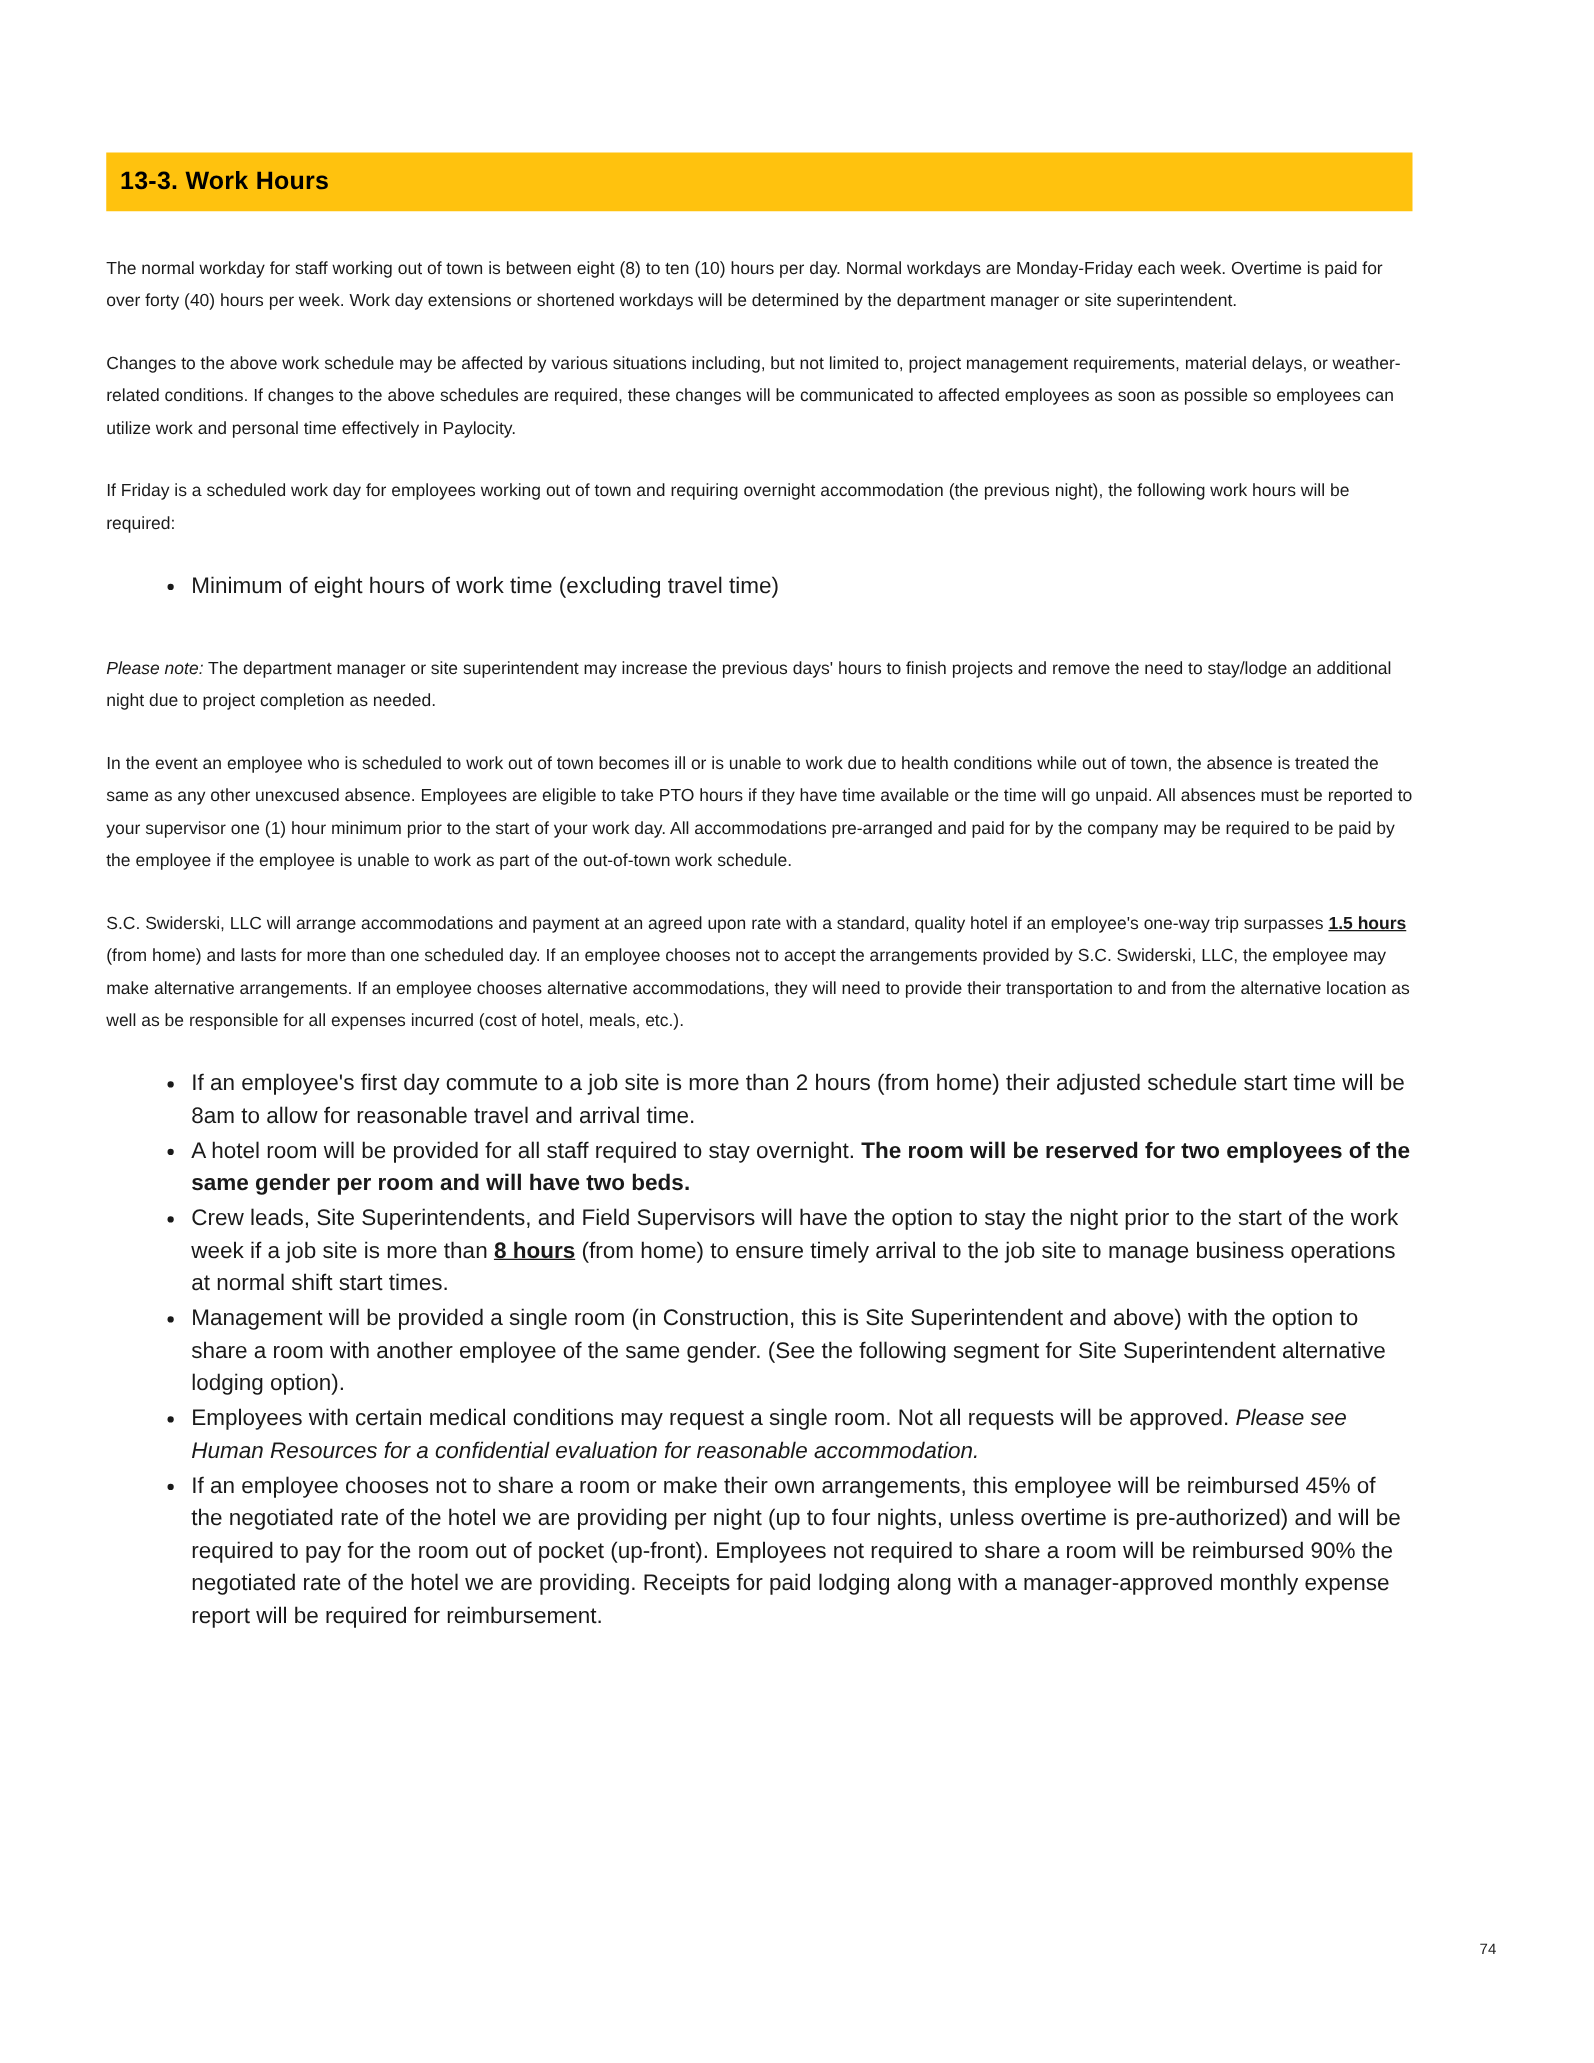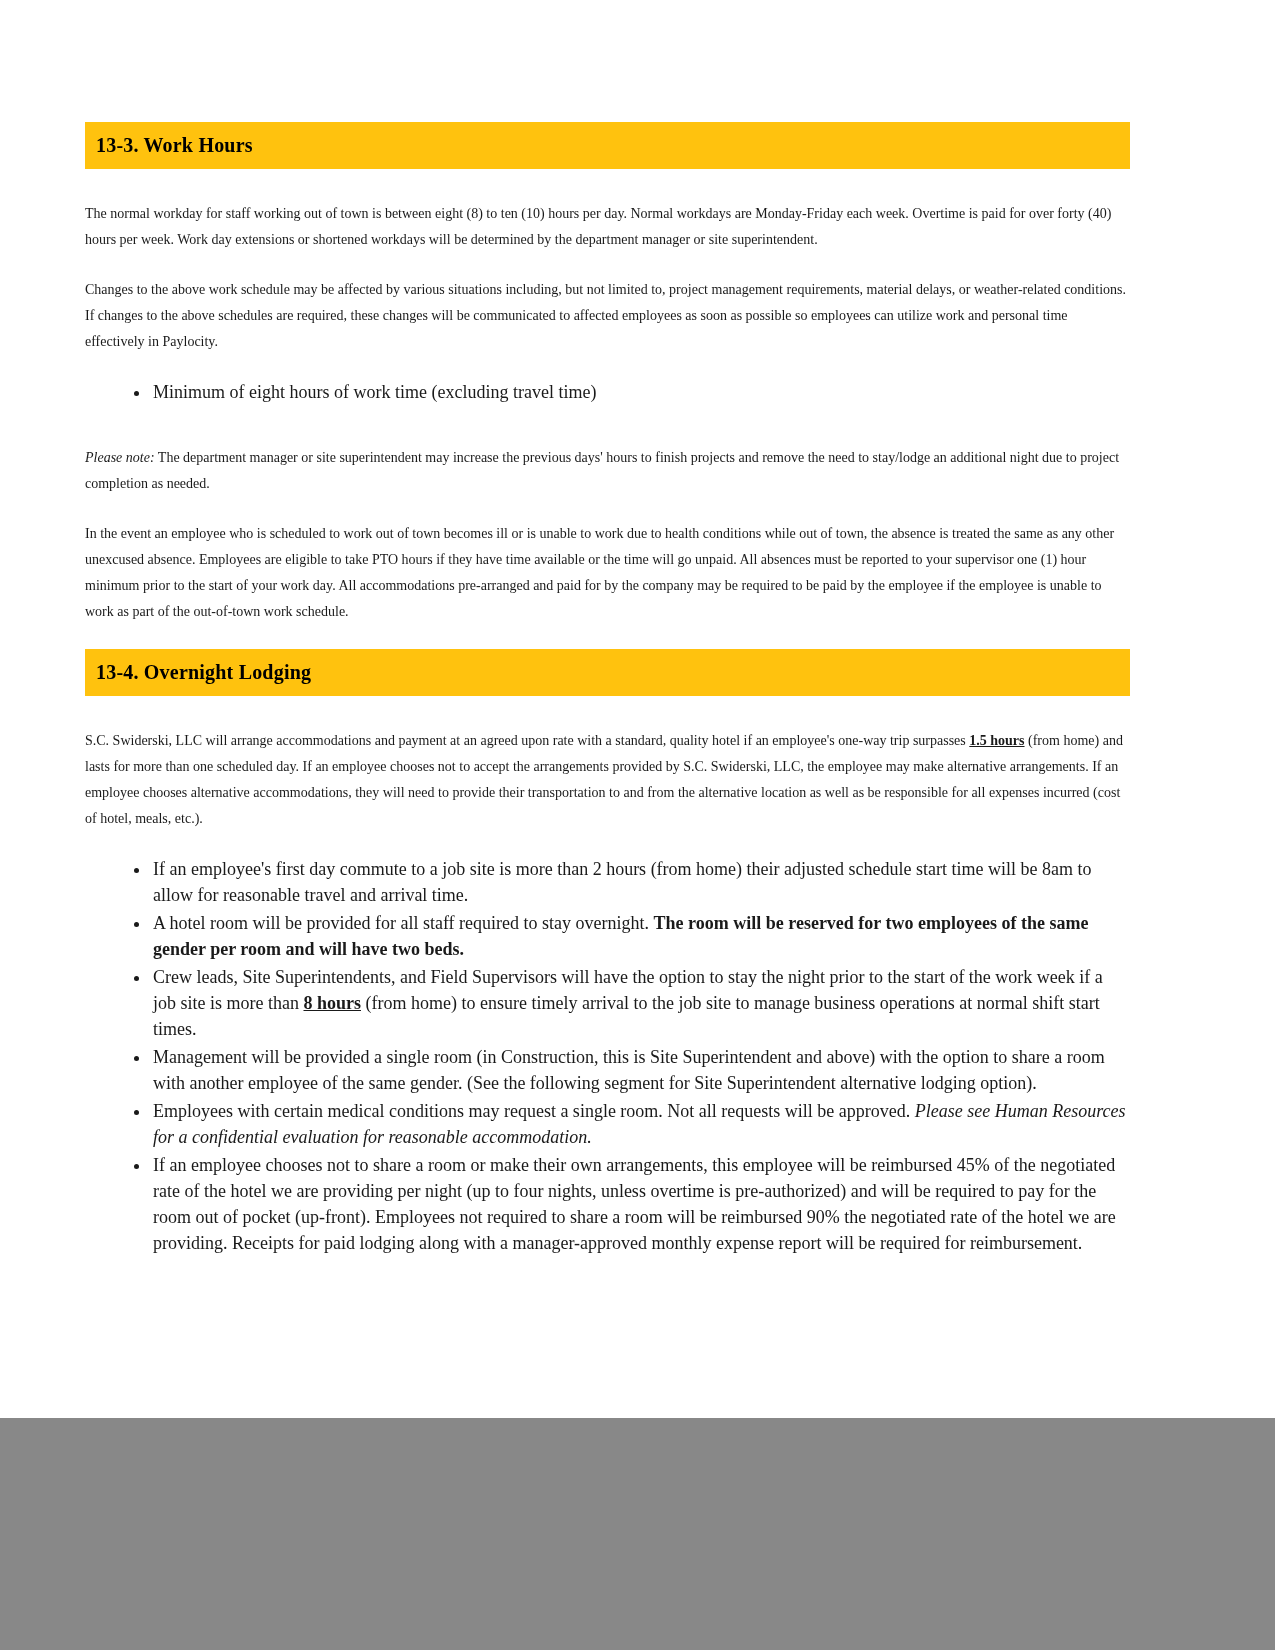--- a/index.html
+++ b/index.html
@@ -4,26 +4,25 @@
 <style>
   :root{
     --bar-color:#FFC20E;
     --text-color:#1A1A1A;
     --page-bg:#FFFFFF;
   }
   html,body{margin:0;padding:0;}
   body{background:#888;font-family:"Liberation Sans","DejaVu Sans",sans-serif;}
   .page{
     position:relative;
-    width:1275px;height:1418px;
+    width:1275px;height:1650px;
     background:var(--page-bg);
     margin:0 auto;
     overflow:hidden;
     color:var(--text-color);
-    font-family:Liberation Serif, serif;
   }
   .content{
     position:absolute;
     left:85px;top:122px;
     width:1045px;
   }
   .section-header{
     background:var(--bar-color);
     height:47px;
     display:flex;
@@ -72,32 +71,30 @@
 <div class="page">
   <div class="content">
 
     <section class="section">
       <div class="section-header">
         <span class="section-title">13-3. Work Hours</span>
       </div>
       <div class="blocks">
           <p class="para"><span class="">The normal workday for staff working out of town is between eight (8) to ten (10) hours per day. Normal workdays are Monday-Friday each week. Overtime is paid for over forty (40) hours per week. Work day extensions or shortened workdays will be determined by the department manager or site superintendent.</span></p>
           <p class="para"><span class="">Changes to the above work schedule may be affected by various situations including, but not limited to, project management requirements, material delays, or weather-related conditions. If changes to the above schedules are required, these changes will be communicated to affected employees as soon as possible so employees can utilize work and personal time effectively in Paylocity.</span></p>
+          <p class="para"><span class="">If Friday is a scheduled work day for employees working out of town and requiring overnight accommodation (the previous night), the following work hours will be required:</span></p>
           <ul class="bullets">
             <li><span class="">Minimum of eight hours of work time (excluding travel time)</span></li>
           </ul>
           <p class="para"><span class=" seg-i">Please note:</span><span class=""> The department manager or site superintendent may increase the previous days' hours to finish projects and remove the need to stay/lodge an additional night due to project completion as needed.</span></p>
           <p class="para"><span class="">In the event an employee who is scheduled to work out of town becomes ill or is unable to work due to health conditions while out of town, the absence is treated the same as any other unexcused absence. Employees are eligible to take PTO hours if they have time available or the time will go unpaid. All absences must be reported to your supervisor one (1) hour minimum prior to the start of your work day. All accommodations pre-arranged and paid for by the company may be required to be paid by the employee if the employee is unable to work as part of the out-of-town work schedule.</span></p>
         </div>
     </section>
 
     <section class="section">
-      <div class="section-header">
-        <span class="section-title">13-4. Overnight Lodging</span>
-      </div>
       <div class="blocks">
           <p class="para"><span class="">S.C. Swiderski, LLC will arrange accommodations and payment at an agreed upon rate with a standard, quality hotel if an employee's one-way trip surpasses </span><span class=" seg-b seg-u">1.5 hours</span><span class=""> (from home) and lasts for more than one scheduled day. If an employee chooses not to accept the arrangements provided by S.C. Swiderski, LLC, the employee may make alternative arrangements. If an employee chooses alternative accommodations, they will need to provide their transportation to and from the alternative location as well as be responsible for all expenses incurred (cost of hotel, meals, etc.).</span></p>
           <ul class="bullets">
             <li><span class="">If an employee's first day commute to a job site is more than 2 hours (from home) their adjusted schedule start time will be 8am to allow for reasonable travel and arrival time.</span></li>
             <li><span class="">A hotel room will be provided for all staff required to stay overnight. </span><span class=" seg-b">The room will be reserved for two employees of the same gender per room and will have two beds.</span></li>
             <li><span class="">Crew leads, Site Superintendents, and Field Supervisors will have the option to stay the night prior to the start of the work week if a job site is more than </span><span class=" seg-b seg-u">8 hours</span><span class=""> (from home) to ensure timely arrival to the job site to manage business operations at normal shift start times.</span></li>
             <li><span class="">Management will be provided a single room (in Construction, this is Site Superintendent and above) with the option to share a room with another employee of the same gender. (See the following segment for Site Superintendent alternative lodging option).</span></li>
             <li><span class="">Employees with certain medical conditions may request a single room. Not all requests will be approved. </span><span class=" seg-i">Please see Human Resources for a confidential evaluation for reasonable accommodation.</span></li>
             <li><span class="">If an employee chooses not to share a room or make their own arrangements, this employee will be reimbursed 45% of the negotiated rate of the hotel we are providing per night (up to four nights, unless overtime is pre-authorized) and will be required to pay for the room out of pocket (up-front). Employees not required to share a room will be reimbursed 90% the negotiated rate of the hotel we are providing. Receipts for paid lodging along with a manager-approved monthly expense report will be required for reimbursement.</span></li>
           </ul>

